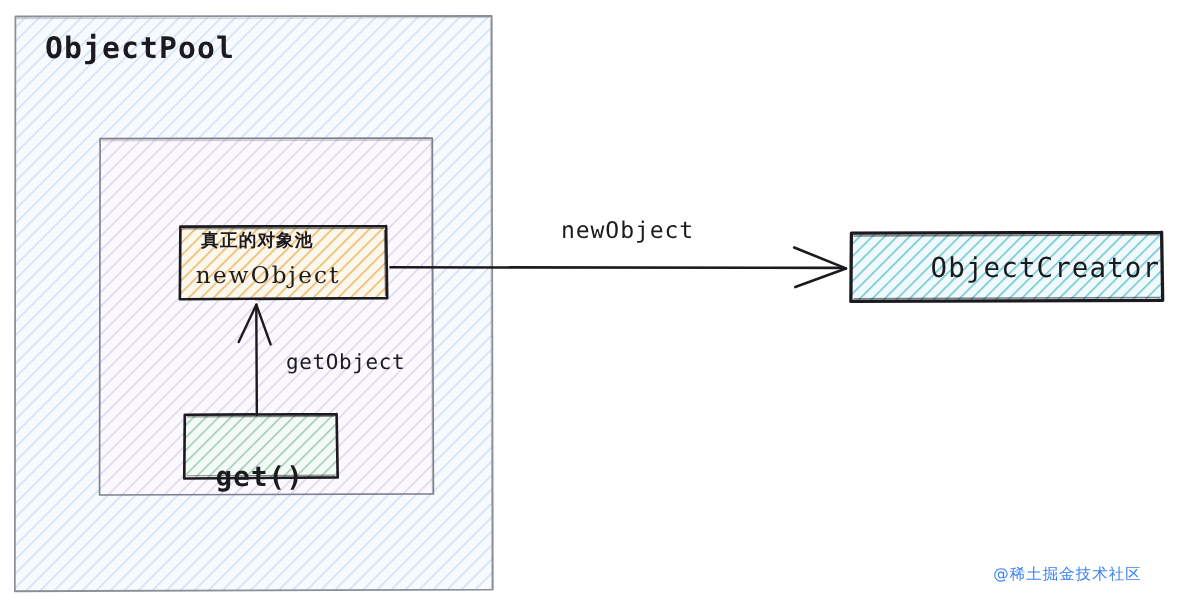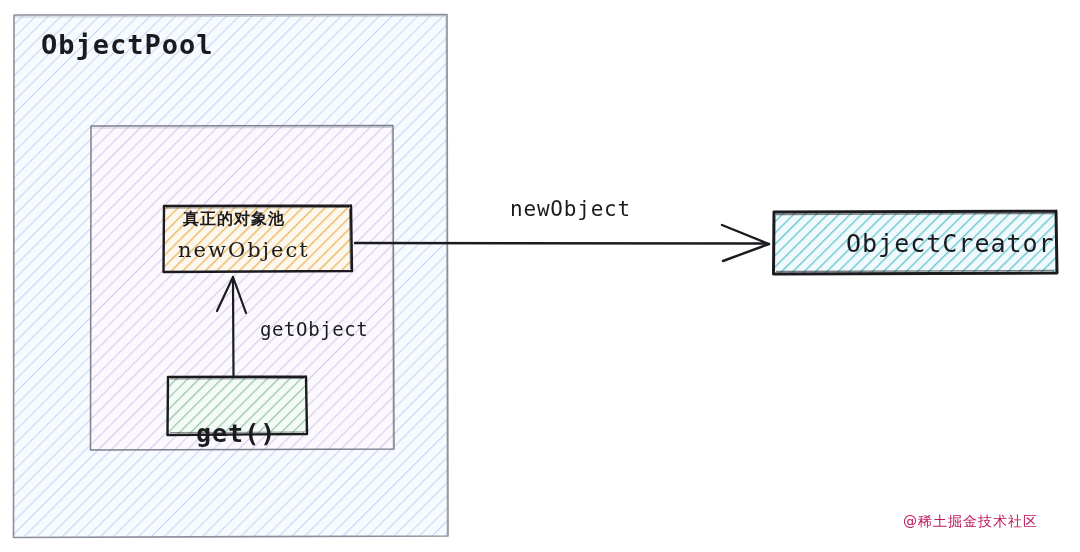--- a/index.html
+++ b/index.html
@@ -97,21 +97,21 @@
     font-family: "DejaVu Sans Mono", monospace;
     font-weight: 500;
     letter-spacing: 1px;
     margin-left: 40px;
   }
   #watermark {
     left: 903px;
     top: 513px;
     font-size: 14px;
     font-family: "DejaVu Sans", sans-serif;
-    color: #be185d;
+    color: #3b82f6;
     letter-spacing: 1px;
   }
 </style>
 </head>
 <body>
 
 <div id="canvas-root">
 
   <svg class="diagram-svg" viewBox="0 0 1080 552" xmlns="http://www.w3.org/2000/svg">
     <defs>

